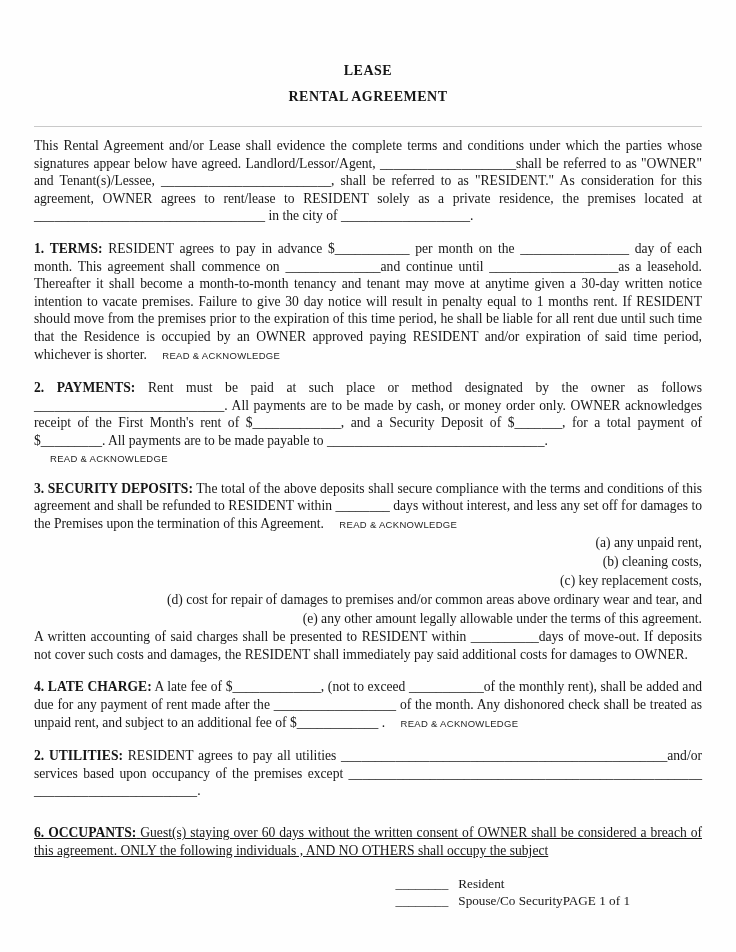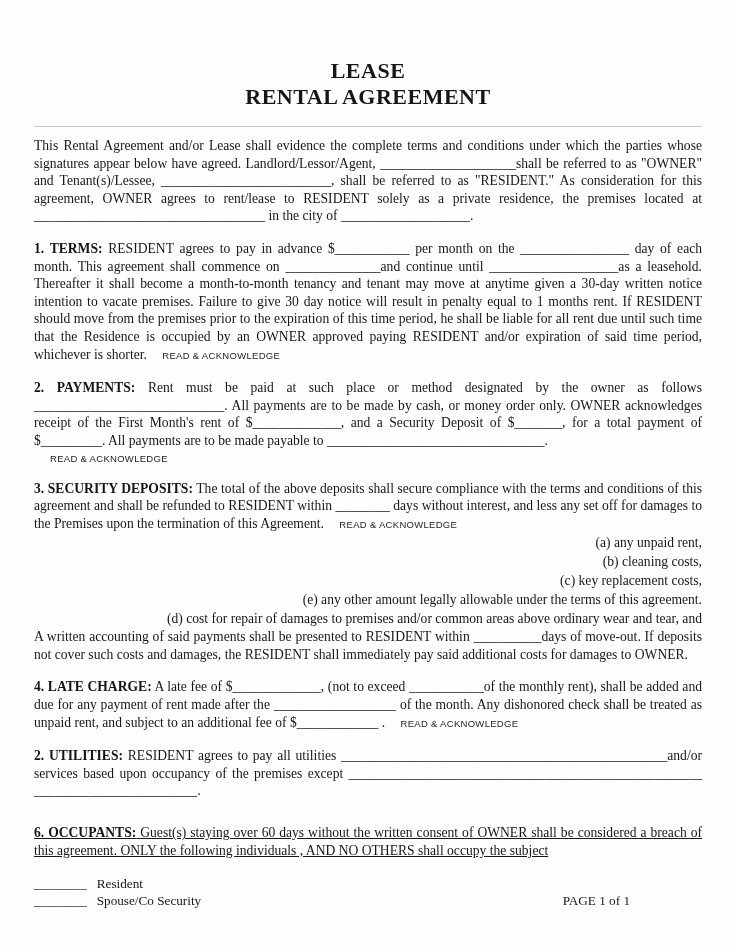--- a/index.html
+++ b/index.html
@@ -16,21 +16,21 @@
     padding: 50px 34px 0 34px;
     font-family: "Liberation Serif", serif;
     font-size: 13.6px;
     line-height: 17.6px;
     color: #161616;
     overflow: hidden;
   }
   .title {
     text-align: center;
     font-weight: bold;
-    font-size: 22px;
+    font-size: 14px;
     line-height: 26px;
     letter-spacing: 0.5px;
     margin: 8px 0 16px 0;
   }
   .rule {
     border: none;
     border-top: 1px solid #c9c9c9;
     margin: 0 0 10px 0;
     height: 0;
   }
@@ -58,21 +58,21 @@
   .ack-line {
     margin: 1px 0 0 16px;
     line-height: 13px;
   }
   .list-line {
     text-align: right;
     line-height: 19px;
   }
   .footer {
     display: flex;
-    justify-content: space-between;
+    justify-content: flex-end;
     align-items: flex-end;
     margin-top: 16px;
     font-size: 13.2px;
     line-height: 16px;
   }
   .sig-line { margin-top: 1px; }
   .sig-blank { margin-right: 10px; }
   .page-num { padding-right: 72px; }
 </style>
 </head>
@@ -109,23 +109,23 @@
 
   <div class="section">
     <p class="para">
       <span class="sec-label">3. SECURITY DEPOSITS:</span>
       <span>The total of the above deposits shall secure compliance with the terms and conditions of this agreement and shall be refunded to RESIDENT within ________ days without interest, and less any set off for damages to the Premises upon the termination of this Agreement.</span>
       <span class="ack ack-inline">READ &amp; ACKNOWLEDGE</span>
     </p>
     <div class="list-line">(a) any unpaid rent,</div>
     <div class="list-line">(b) cleaning costs,</div>
     <div class="list-line">(c) key replacement costs,</div>
+    <div class="list-line">(d) cost for repair of damages to premises and/or common areas above ordinary wear and tear, and</div>
     <div class="list-line">(e) any other amount legally allowable under the terms of this agreement.</div>
-    <div class="list-line">(d) cost for repair of damages to premises and/or common areas above ordinary wear and tear, and</div>
-    <p class="para">A written accounting of said payments shall be presented to RESIDENT within __________days of move-out. If deposits not cover such costs and damages, the RESIDENT shall immediately pay said additional costs for damages to OWNER.</p>
+    <p class="para">A written accounting of said charges shall be presented to RESIDENT within __________days of move-out. If deposits not cover such costs and damages, the RESIDENT shall immediately pay said additional costs for damages to OWNER.</p>
   </div>
 
   <div class="section">
     <p class="para">
       <span class="sec-label">4. LATE CHARGE:</span>
       <span>A late fee of $_____________, (not to exceed ___________of the monthly rent), shall be added and due for any payment of rent made after the __________________ of the month. Any dishonored check shall be treated as unpaid rent, and subject to an additional fee of $____________ .</span>
       <span class="ack ack-inline">READ &amp; ACKNOWLEDGE</span>
     </p>
   </div>
 

